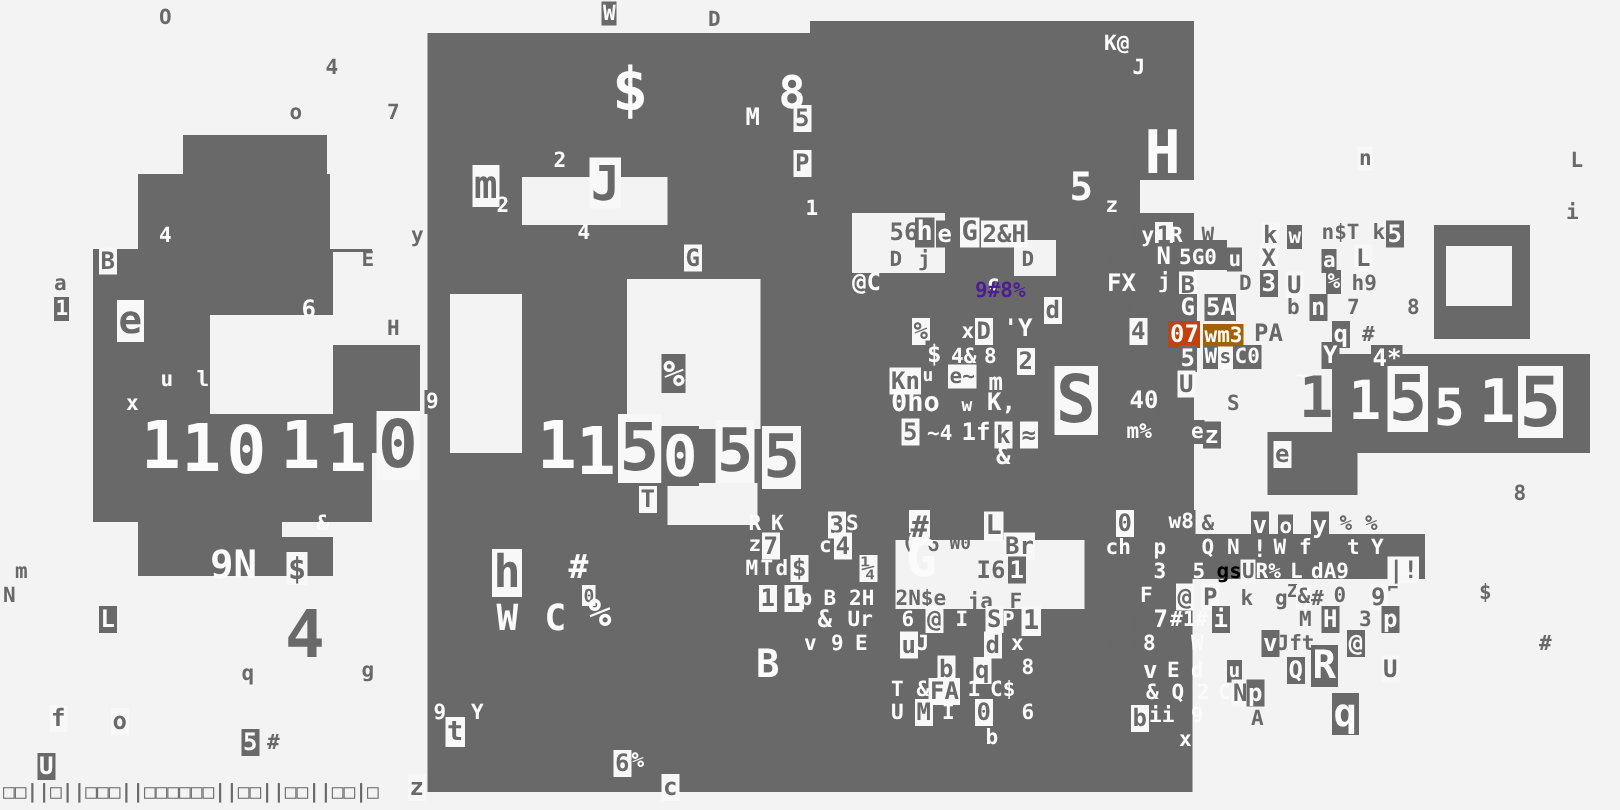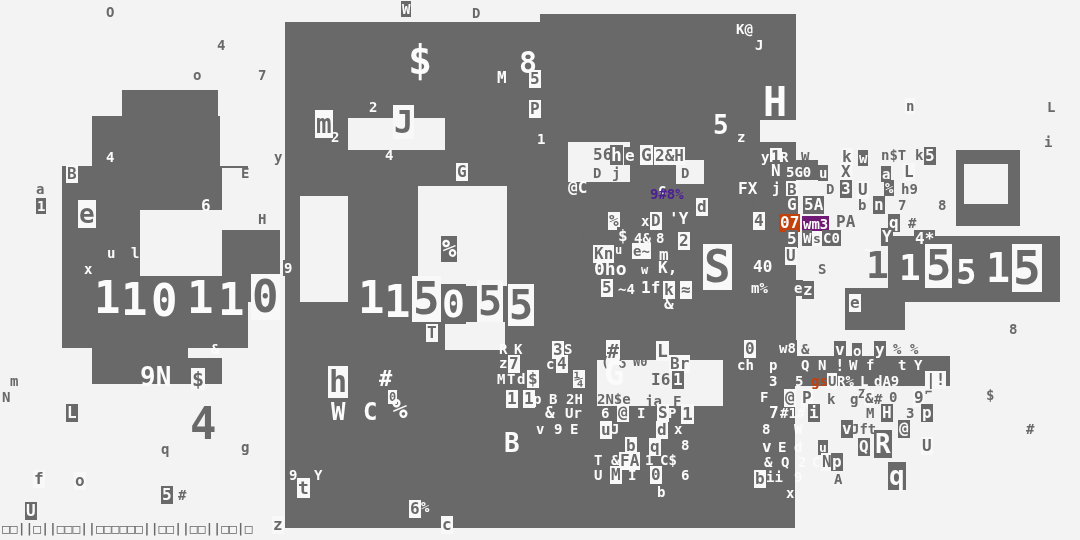--- a/index.html
+++ b/index.html
@@ -132,21 +132,21 @@
     <div class="gl g" style="left: 898px; top: 198px; font-size: 14px; color: rgb(105, 105, 105);">7</div>
     <div class="gl g" style="left: 938px; top: 198px; font-size: 14px; color: rgb(105, 105, 105);">8</div>
     <div class="gl g" style="left: 258px; top: 212px; font-size: 14px; color: rgb(105, 105, 105);">H</div>
     <div class="gl b" style="left: 608px; top: 212px; font-size: 16px; color: rgb(105, 105, 105); background: rgb(248, 248, 248);">%</div>
     <div class="gl w" style="left: 641px; top: 214px; font-size: 14px; color: rgb(251, 251, 251);">x</div>
     <div class="gl b" style="left: 650px; top: 212px; font-size: 16px; color: rgb(105, 105, 105); background: rgb(248, 248, 248);">D</div>
     <div class="gl i" style="left: 668px; top: 210px; font-size: 16px; color: rgb(251, 251, 251); background: rgb(105, 105, 105);">'Y</div>
     <div class="gl b" style="left: 753px; top: 212px; font-size: 16px; color: rgb(105, 105, 105); background: rgb(248, 248, 248);">4</div>
     <div class="gl g" style="left: 766px; top: 214px; font-size: 14px; color: rgb(105, 105, 105);">[</div>
     <div class="gl i" style="left: 779px; top: 214px; font-size: 16px; color: rgb(251, 251, 251); background: #c2410c;">07</div>
-    <div class="gl i" style="left: 802px; top: 216px; font-size: 14px; color: rgb(251, 251, 251); background: #701a75;">wm3</div>
+    <div class="gl i" style="left: 802px; top: 216px; font-size: 14px; color: rgb(251, 251, 251); background: #a16207;">wm3</div>
     <div class="gl g" style="left: 836px; top: 214px; font-size: 16px; color: rgb(105, 105, 105);">PA</div>
     <div class="gl i" style="left: 888px; top: 214px; font-size: 16px; color: rgb(251, 251, 251); background: rgb(105, 105, 105);">q</div>
     <div class="gl g" style="left: 908px; top: 216px; font-size: 14px; color: rgb(105, 105, 105);">#</div>
     <div class="gl w" style="left: 107px; top: 246px; font-size: 14px; color: rgb(251, 251, 251);">u</div>
     <div class="gl w" style="left: 131px; top: 246px; font-size: 14px; color: rgb(251, 251, 251);">l</div>
     <div class="gl g" style="left: 564px; top: 230px; font-size: 14px; color: rgb(105, 105, 105);">s</div>
     <div class="gl g" style="left: 580px; top: 229px; font-size: 16px; color: rgb(105, 105, 105);">I</div>
     <div class="gl i" style="left: 617px; top: 227px; font-size: 16px; color: rgb(251, 251, 251); background: rgb(105, 105, 105);">$</div>
     <div class="gl w" style="left: 634px; top: 231px; font-size: 14px; color: rgb(251, 251, 251);">4&amp;</div>
     <div class="gl w" style="left: 656px; top: 231px; font-size: 14px; color: rgb(251, 251, 251);">8</div>
@@ -306,21 +306,21 @@
     <div class="gl w" style="left: 769px; top: 358px; font-size: 14px; color: rgb(251, 251, 251);">p</div>
     <div class="gl w" style="left: 801px; top: 358px; font-size: 14px; color: rgb(251, 251, 251);">Q</div>
     <div class="gl w" style="left: 818px; top: 358px; font-size: 14px; color: rgb(251, 251, 251);">N</div>
     <div class="gl i" style="left: 834px; top: 357px; font-size: 16px; color: rgb(251, 251, 251); background: rgb(105, 105, 105);">!</div>
     <div class="gl w" style="left: 849px; top: 358px; font-size: 14px; color: rgb(251, 251, 251);">W</div>
     <div class="gl w" style="left: 866px; top: 358px; font-size: 14px; color: rgb(251, 251, 251);">f</div>
     <div class="gl w" style="left: 898px; top: 358px; font-size: 14px; color: rgb(251, 251, 251);">t</div>
     <div class="gl w" style="left: 914px; top: 358px; font-size: 14px; color: rgb(251, 251, 251);">Y</div>
     <div class="gl w" style="left: 769px; top: 374px; font-size: 14px; color: rgb(251, 251, 251);">3</div>
     <div class="gl w" style="left: 795px; top: 374px; font-size: 14px; color: rgb(251, 251, 251);">5</div>
-    <div class="gl w" style="left: 811px; top: 374px; font-size: 14px; color: #c2410c;">gs</div>
+    <div class="gl w" style="left: 811px; top: 374px; font-size: 14px; color: #000000;">gs</div>
     <div class="gl b" style="left: 827px; top: 373px; font-size: 14px; color: rgb(105, 105, 105); background: rgb(248, 248, 248);">U</div>
     <div class="gl w" style="left: 837px; top: 374px; font-size: 14px; color: rgb(251, 251, 251);">R%</div>
     <div class="gl w" style="left: 860px; top: 374px; font-size: 14px; color: rgb(251, 251, 251);">L</div>
     <div class="gl w" style="left: 874px; top: 374px; font-size: 14px; color: rgb(251, 251, 251);">dA9</div>
     <div class="gl b" style="left: 925px; top: 371px; font-size: 16px; color: rgb(105, 105, 105); background: rgb(248, 248, 248);">|!</div>
     <div class="gl w" style="left: 760px; top: 390px; font-size: 14px; color: rgb(251, 251, 251);">F</div>
     <div class="gl b" style="left: 784px; top: 389px; font-size: 16px; color: rgb(105, 105, 105); background: rgb(248, 248, 248);">@</div>
     <div class="gl b" style="left: 801px; top: 389px; font-size: 16px; color: rgb(105, 105, 105); background: rgb(248, 248, 248);">P</div>
     <div class="gl g" style="left: 827px; top: 392px; font-size: 14px; color: rgb(105, 105, 105);">k</div>
     <div class="gl g" style="left: 850px; top: 392px; font-size: 14px; color: rgb(105, 105, 105);">g</div>

